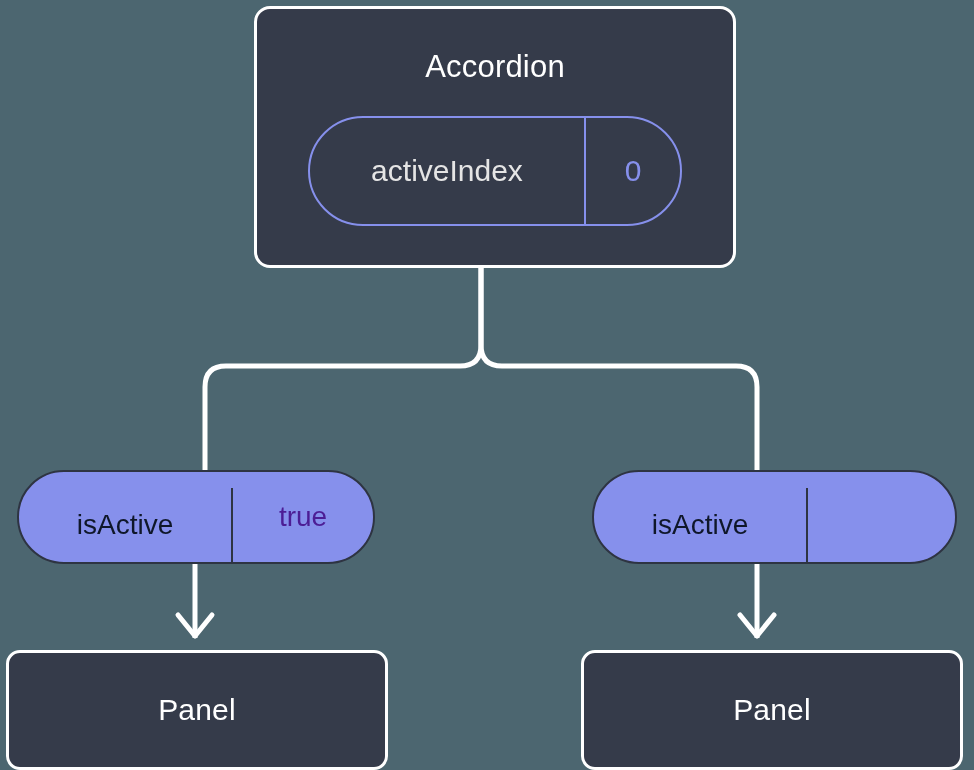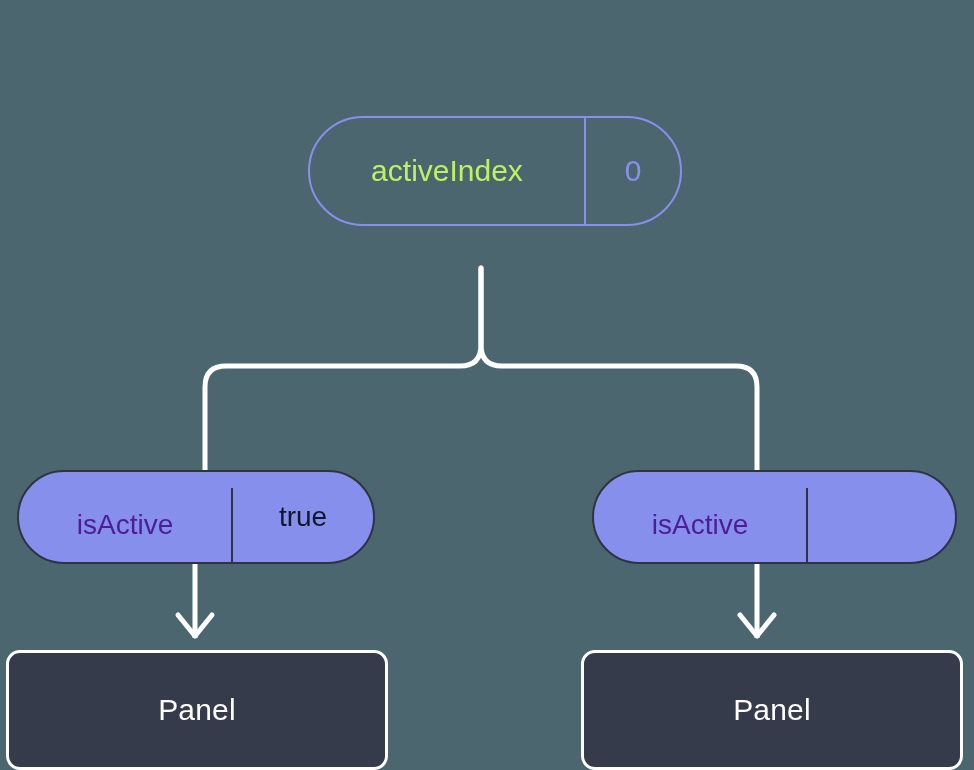--- a/index.html
+++ b/index.html
@@ -109,21 +109,21 @@
     top: 116px;
     width: 374px;
     height: 110px;
     border: 2px solid #8690ec;
     background: transparent;
     border-radius: 999px;
   }
 
   .pill.state-pill .pill-key {
     flex: 0 0 276px;
-    color: #bef264;
+    color: #e5e5e5;
     font-size: 30px;
     border-right: 2px solid #8690ec;
   }
 
   .pill.state-pill .pill-val {
     flex: 1 1 auto;
     color: #8690ec;
     font-size: 30px;
   }
 
@@ -142,33 +142,33 @@
     width: 358px;
   }
 
   .pill.prop-pill.prop-right {
     left: 592px;
     top: 470px;
     width: 365px;
   }
 
   .pill.prop-pill .pill-key {
-    color: #4c1d95;
+    color: #0f172a;
     font-size: 28px;
     border-right: 2px solid #2e3442;
     padding: 0 22px;
     margin-top: 16px;
   }
 
   .pill.prop-pill.prop-left .pill-key { flex: 0 0 214px; }
   .pill.prop-pill.prop-right .pill-key { flex: 0 0 214px; }
 
   .pill.prop-pill .pill-val {
     flex: 1 1 auto;
-    color: #0f172a;
+    color: #4c1d95;
     font-size: 28px;
     padding: 0 18px;
   }
 </style>
 </head>
 <body>
 
 <div id="diagram-root">
 
   <svg id="connector-layer" viewBox="0 0 974 770" width="974" height="770" aria-hidden="true">
@@ -186,20 +186,23 @@
              Q 757 366 757 387
              L 757 472" fill="none" stroke="#ffffff" stroke-width="5" stroke-linecap="round" stroke-linejoin="round"></path>
 
     <line x1="195" y1="564" x2="195" y2="638" stroke="#ffffff" stroke-width="5" stroke-linecap="butt"></line>
     <polyline points="178,615 195,636 212,615" fill="none" stroke="#ffffff" stroke-width="5" stroke-linecap="round" stroke-linejoin="round"></polyline>
 
     <line x1="757" y1="564" x2="757" y2="638" stroke="#ffffff" stroke-width="5" stroke-linecap="butt"></line>
     <polyline points="740,615 757,636 774,615" fill="none" stroke="#ffffff" stroke-width="5" stroke-linecap="round" stroke-linejoin="round"></polyline>
   </svg>
 
+  <div class="node-box root-node">
+    <div class="node-title">Accordion</div>
+  </div>
 
   <div class="pill state-pill">
     <div class="pill-key">activeIndex</div>
     <div class="pill-val">0</div>
   </div>
 
   <div class="pill prop-pill prop-left">
     <div class="pill-key">isActive</div>
     <div class="pill-val">true</div>
   </div>

